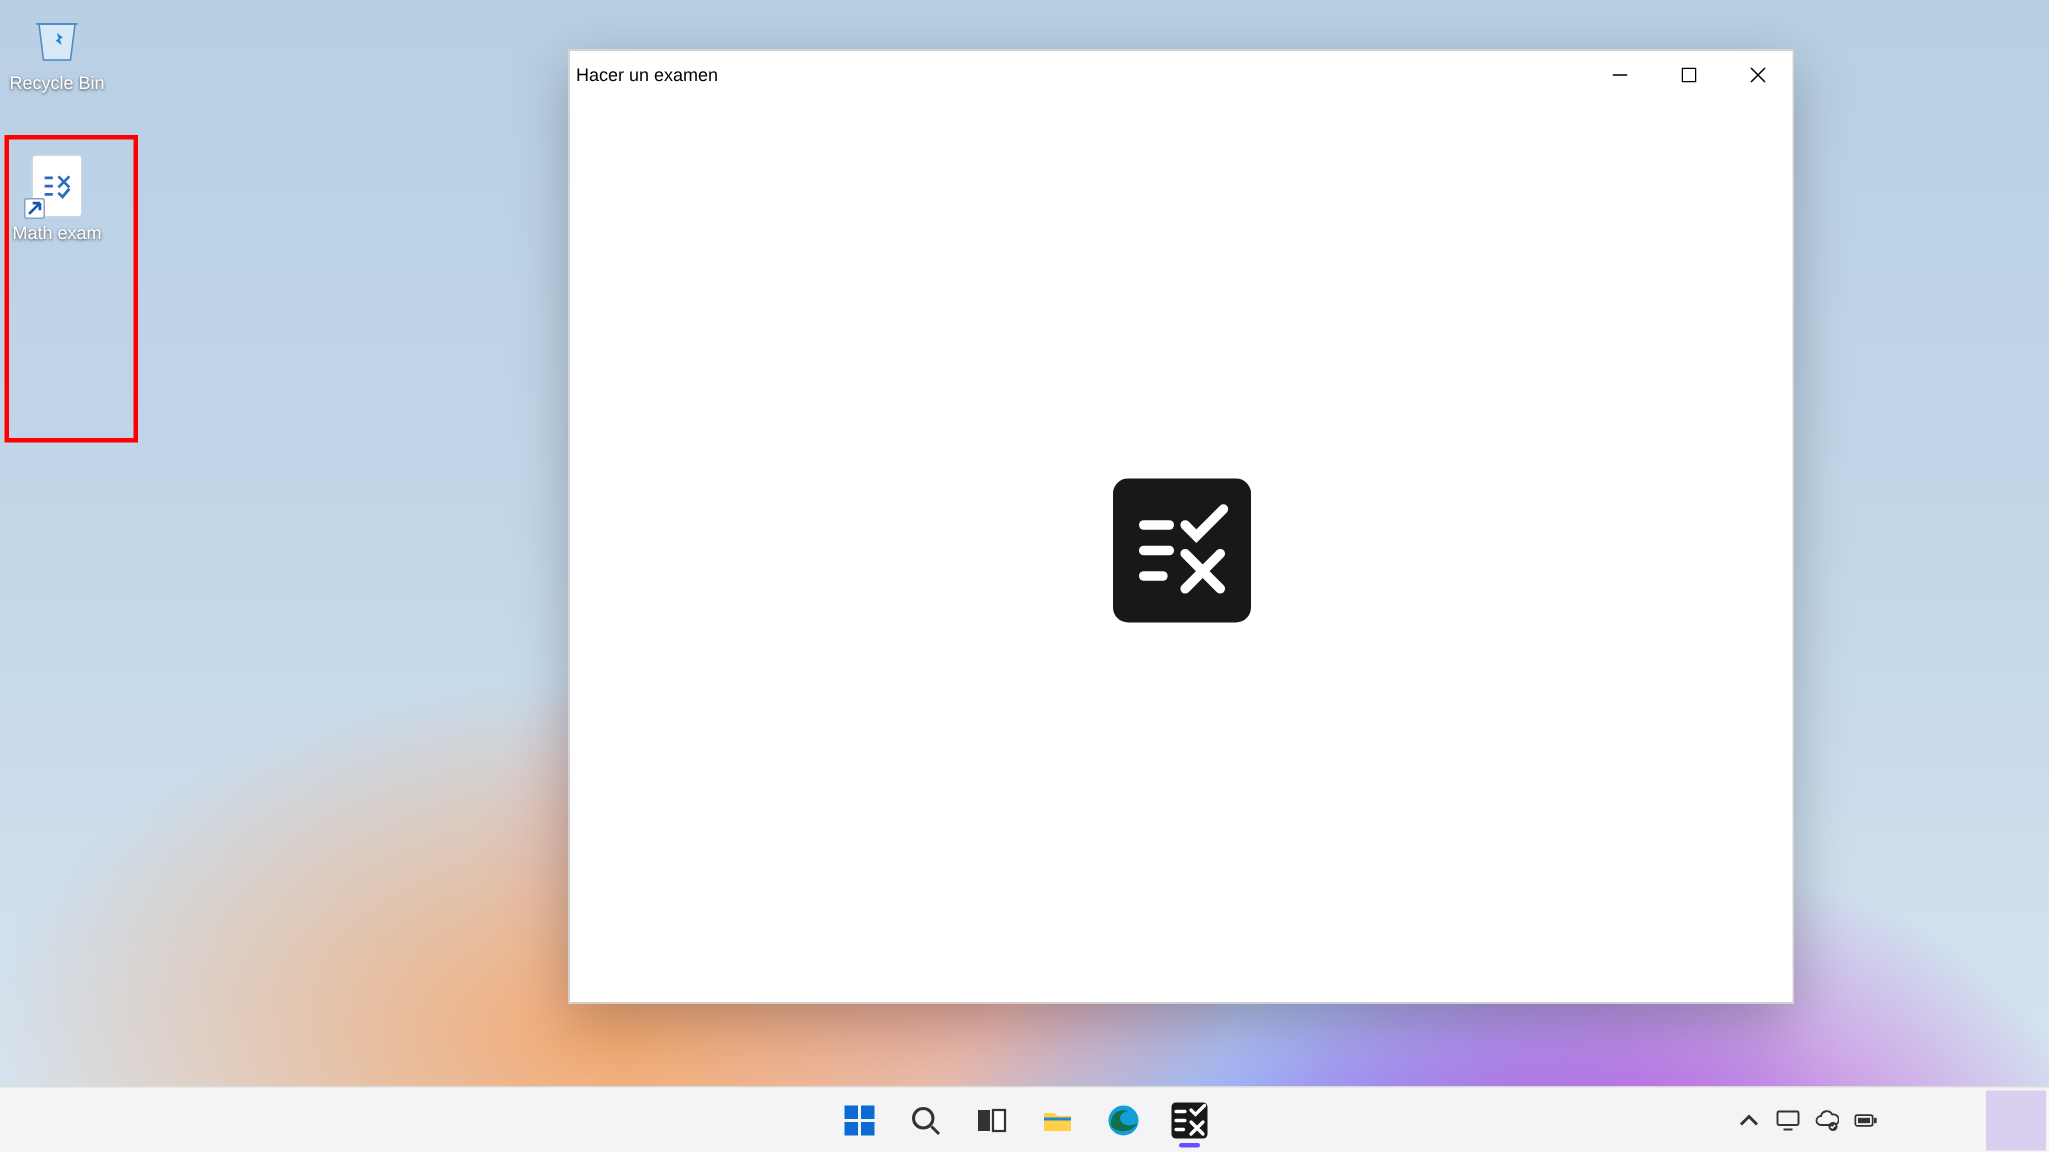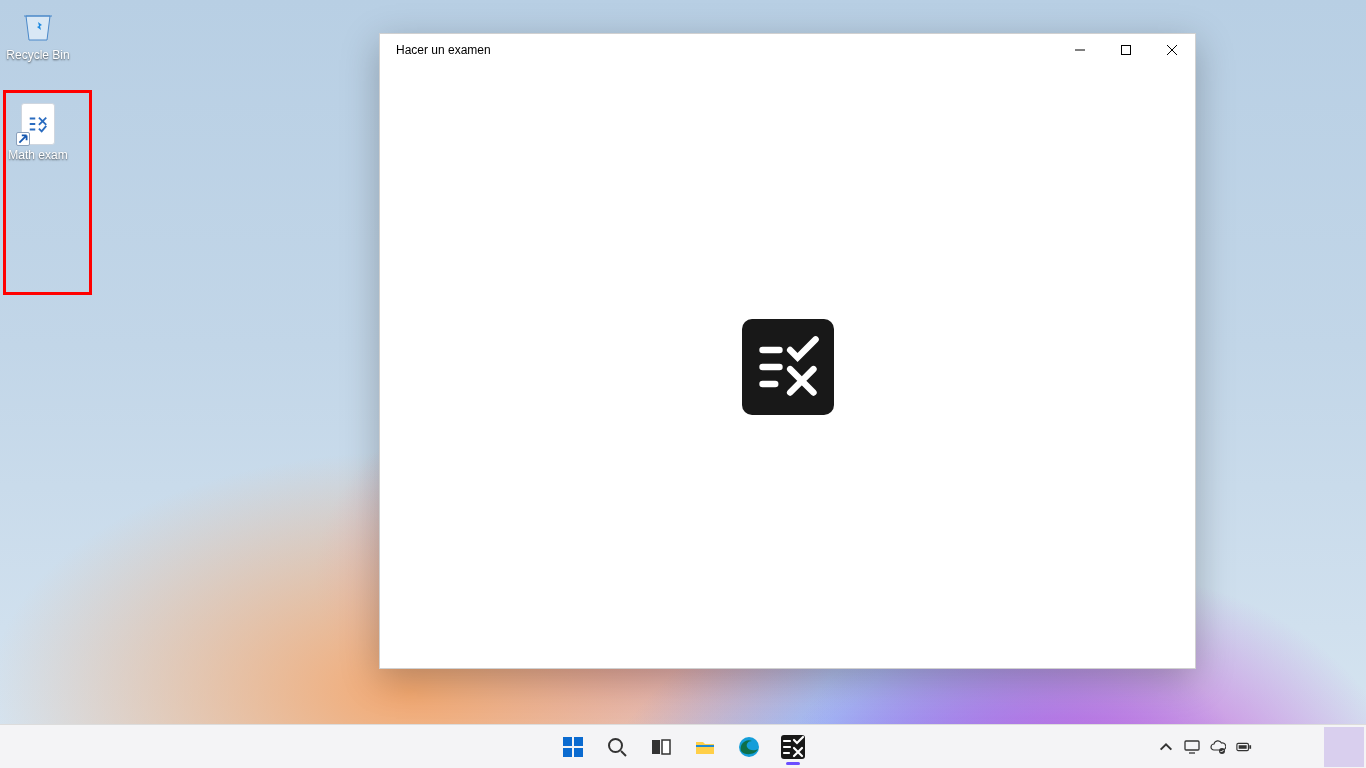--- a/index.html
+++ b/index.html
@@ -24,21 +24,21 @@
     .dicon .doc svg{width:22px;height:22px;}
     .shortcut-badge{position:absolute;left:-2px;bottom:-2px;width:14px;height:14px;background:#fff;border:1px solid #8aa0bc;border-radius:2px;display:flex;align-items:center;justify-content:center;}
     .check-badge{position:absolute;left:-2px;bottom:-2px;width:15px;height:15px;background:#fff;border-radius:50%;display:flex;align-items:center;justify-content:center;}
     
     #highlight{position:absolute;border:3px solid #ff0000;}
     
     #win{
       position:absolute;background:#fff;border:1px solid #d0d0d0;
       box-shadow:0 10px 35px rgba(0,0,0,.25);
     }
-    #titlebar{height:32px;display:flex;align-items:center;justify-content:space-between;padding-left:16px;}
+    #titlebar{height:32px;display:flex;align-items:center;justify-content:space-between;padding-left:4px;}
     #wtitle{font-size:12px;color:#000;}
     #wctrls{display:flex;height:100%;}
     .wc{width:46px;display:flex;align-items:center;justify-content:center;cursor:pointer;}
     .wc svg{width:10px;height:10px;}
     #wbody{position:absolute;top:32px;left:0;right:0;bottom:0;display:flex;align-items:center;justify-content:center;}
     #appicon{width:92px;height:96px;background:#181818;border-radius:10px;display:flex;align-items:center;justify-content:center;}
     #appicon svg{width:68px;height:68px;}
     
     #taskbar{position:absolute;left:0;right:0;bottom:0;height:44px;background:#f4f4f6;border-top:1px solid #dcdcdc;display:flex;align-items:center;}
     #tb-center{position:absolute;left:50%;transform:translateX(-50%);display:flex;gap:4px;}

